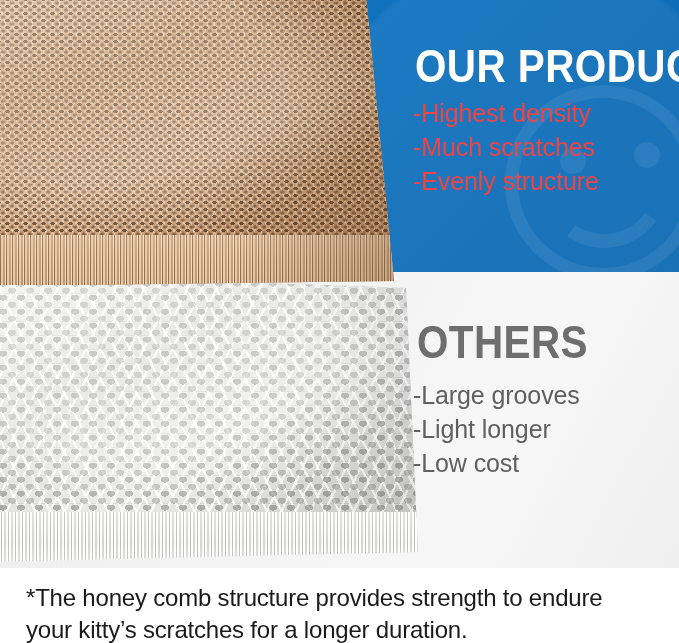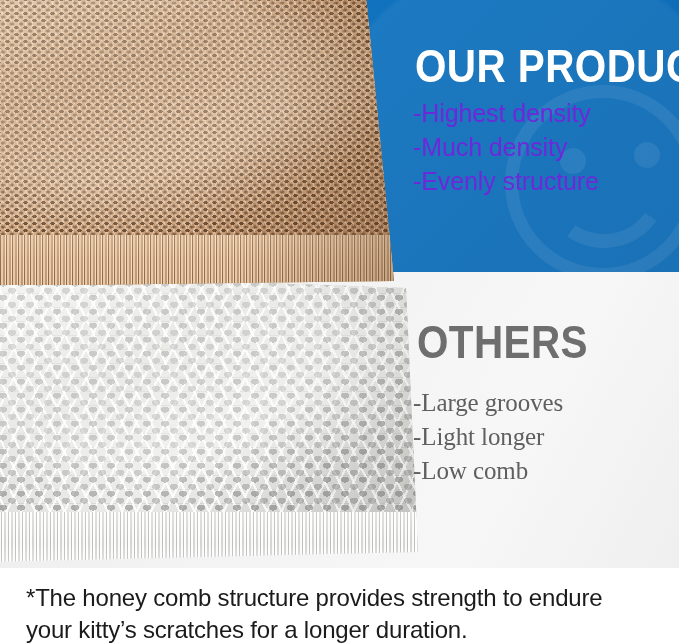--- a/index.html
+++ b/index.html
@@ -203,28 +203,28 @@
     left: 417px; top: 318px;
     font-size: 47px;
     color: #6e6e6e;
   }
 
   .bullets {
     position: absolute;
     white-space: nowrap;
   }
   .bullets.product { left: 413px; top: 96px; }
-  .bullets.others  { left: 413px; top: 386px; font-family: Liberation Serif, serif; }
+  .bullets.others  { left: 413px; top: 378px; }
 
   .bullet {
     font-size: 25px;
     line-height: 34px;
     letter-spacing: -0.1px;
   }
-  .bullets.product .bullet { color: #6d28d9; }
+  .bullets.product .bullet { color: #ef4444; }
   .bullets.others  .bullet { color: #5f5f5f; }
 
   
   .caption {
     position: absolute;
     left: 26px; top: 582px;
     width: 640px;
     font-size: 24px;
     line-height: 32px;
     color: #1b1b1b;
@@ -255,30 +255,30 @@
 
   <div class="slab-brown">
     <div class="face"></div>
     <div class="edge"></div>
   </div>
 
   <div class="headline product">OUR PRODUCT</div>
 
   <div class="bullets product">
     <div class="bullet">-Highest density</div>
-    <div class="bullet">-Much density</div>
+    <div class="bullet">-Much scratches</div>
     <div class="bullet">-Evenly structure</div>
   </div>
 
   <div class="headline others">OTHERS</div>
 
   <div class="bullets others">
     <div class="bullet">-Large grooves</div>
     <div class="bullet">-Light longer</div>
-    <div class="bullet">-Low comb</div>
+    <div class="bullet">-Low cost</div>
   </div>
 
   <div class="caption">
     <span class="line">*The honey comb structure provides strength to endure</span>
     <span class="line">your kitty’s scratches for a longer duration.</span>
   </div>
 
 </div>
 
 </body></html>

